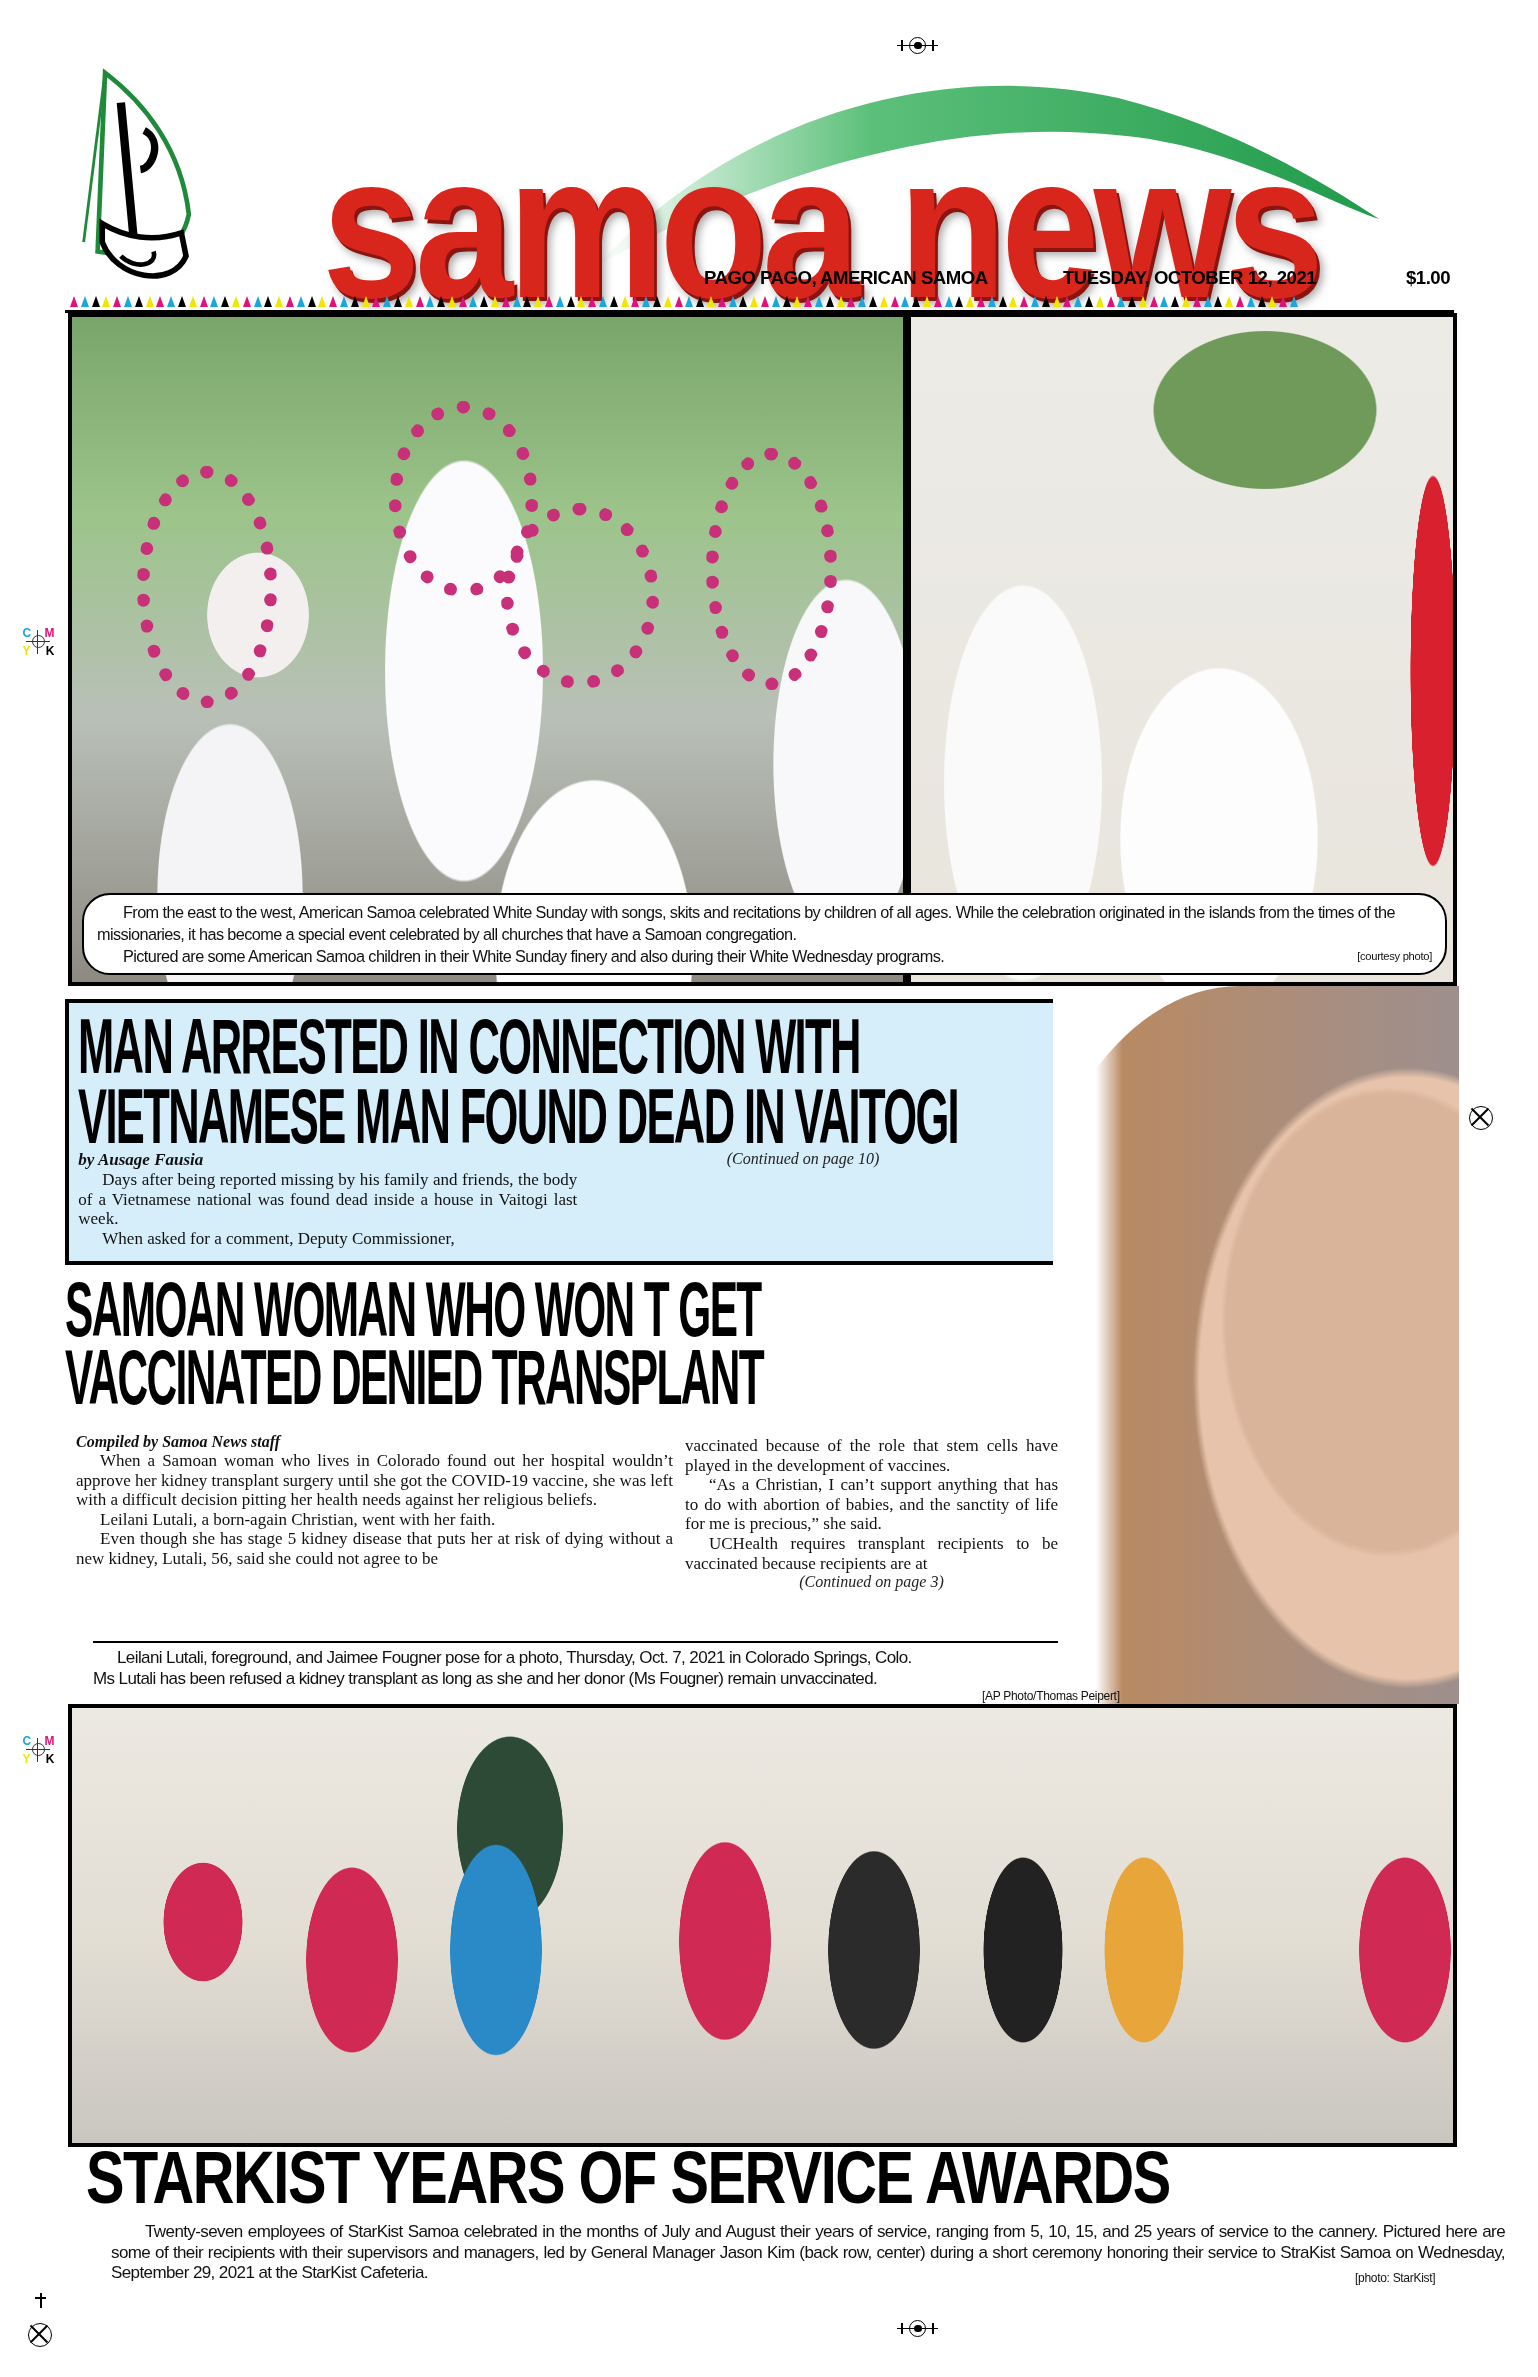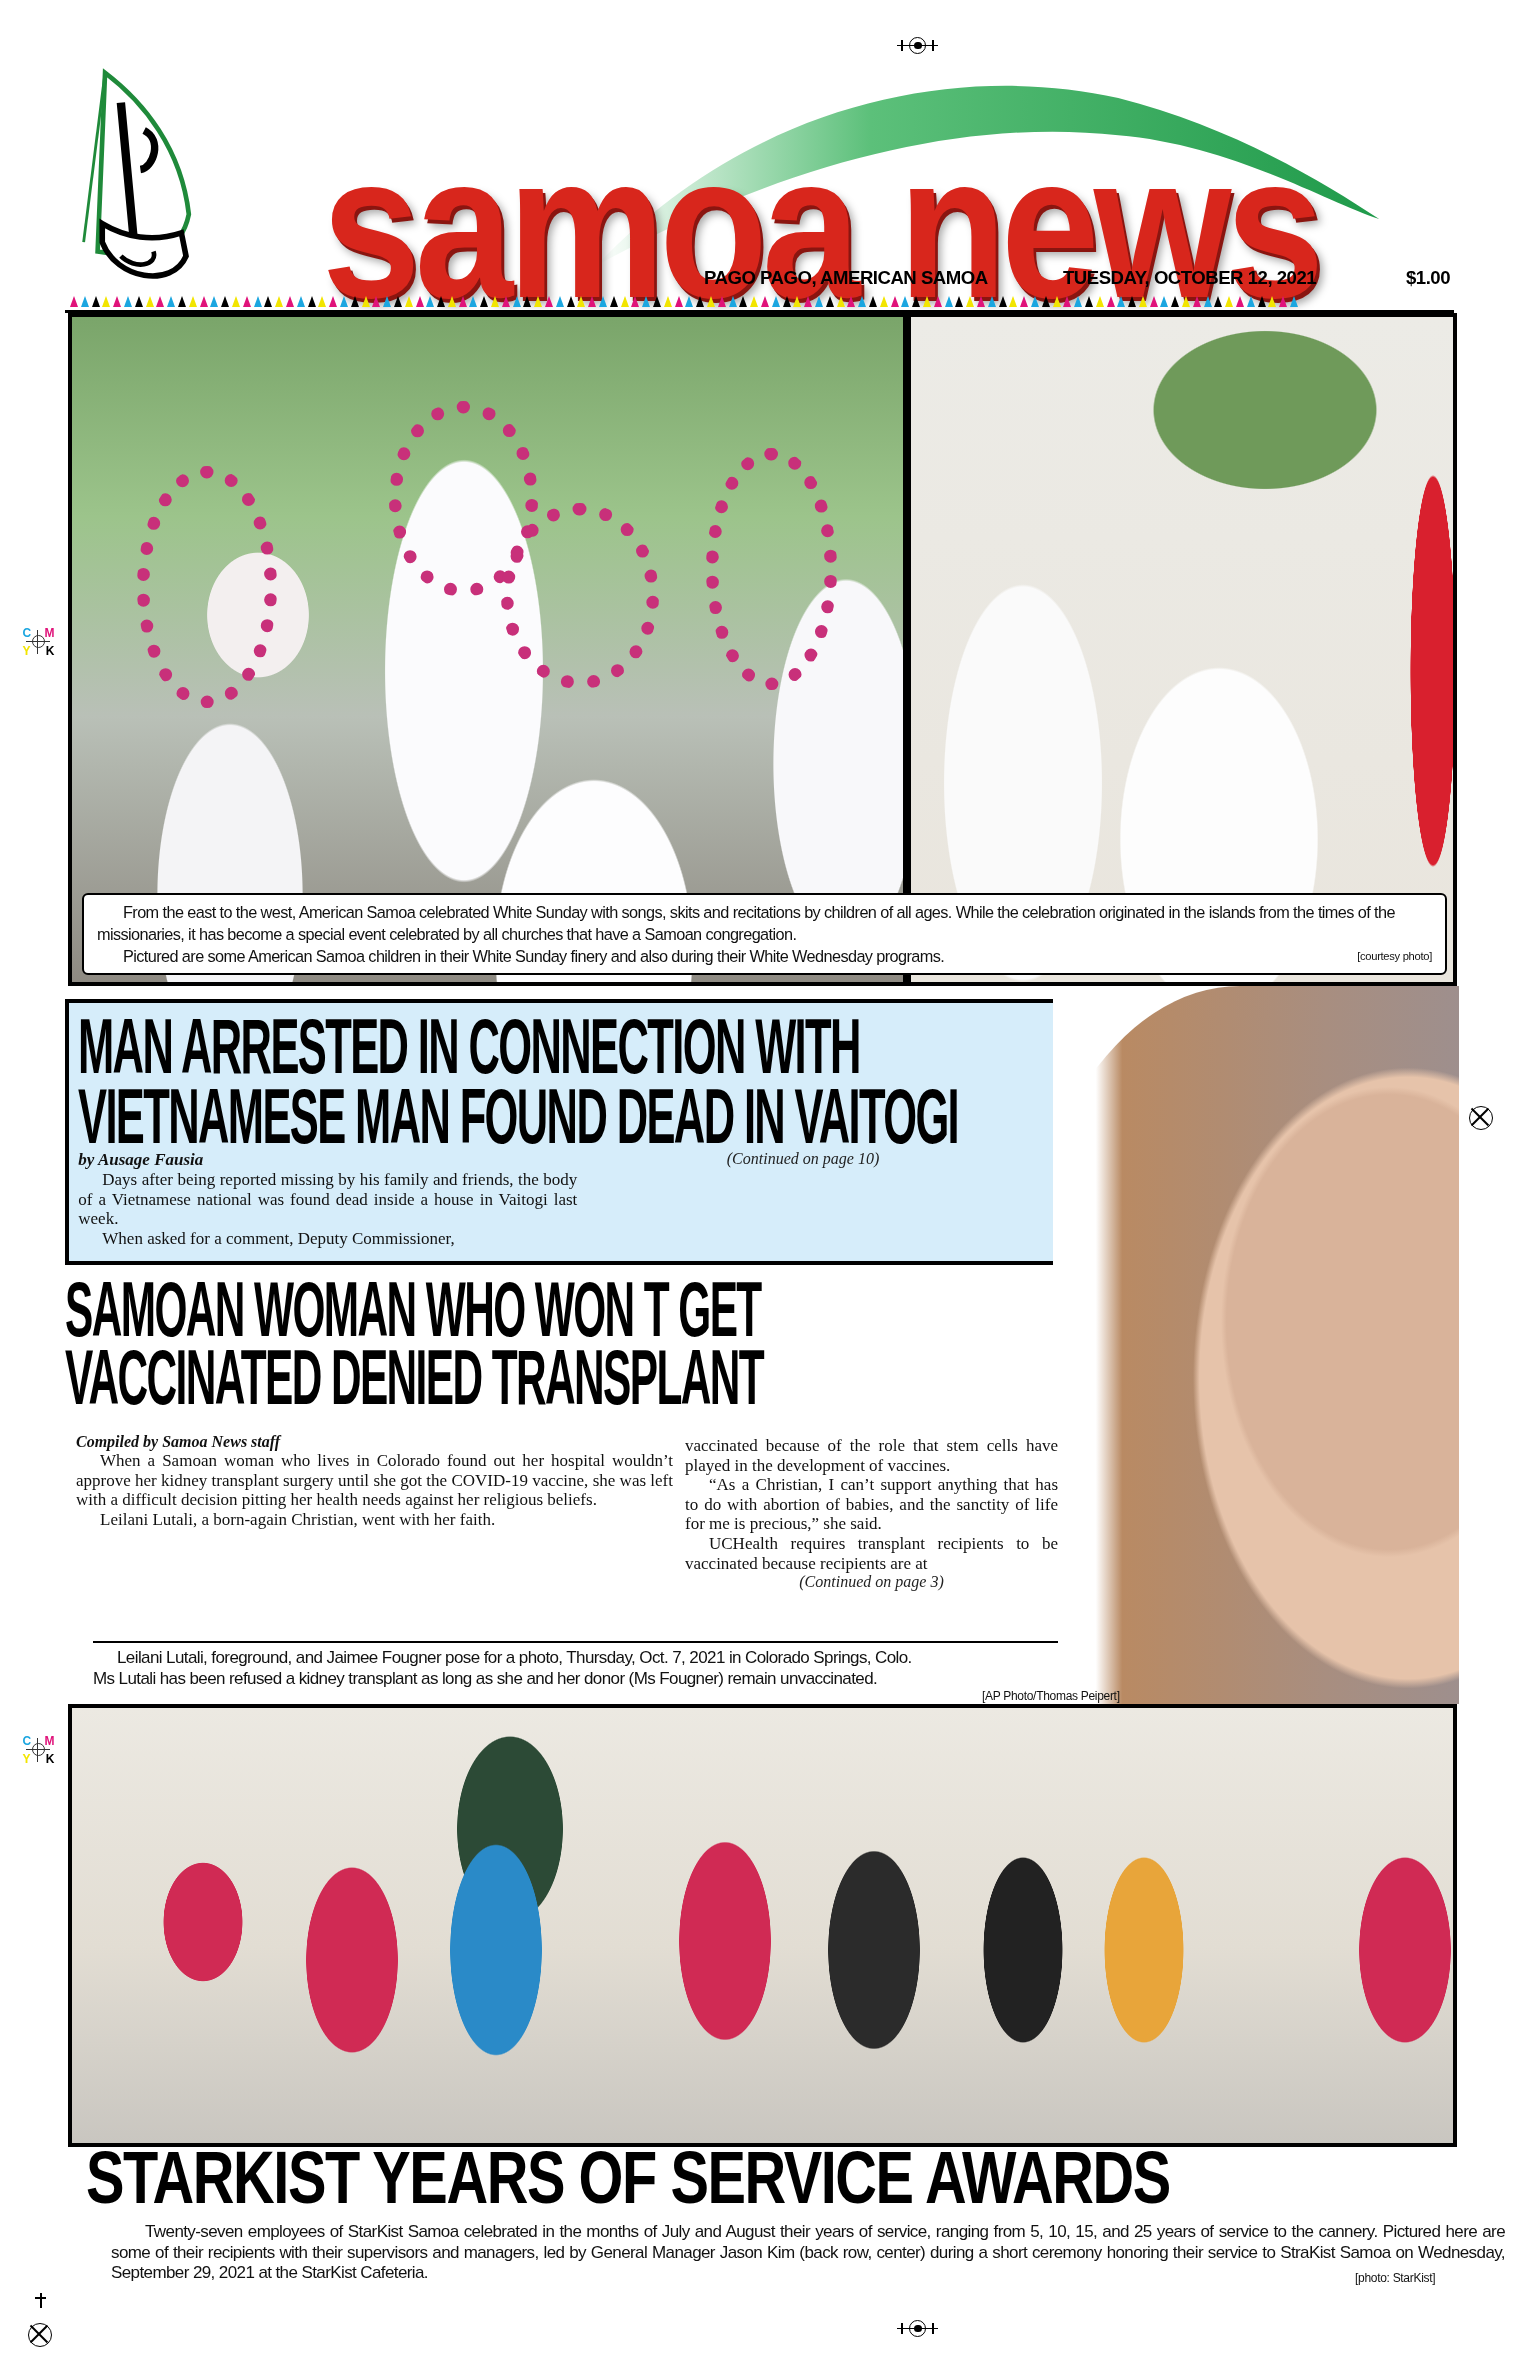--- a/index.html
+++ b/index.html
@@ -62,21 +62,21 @@
       radial-gradient(ellipse 112px 280px at 112px 466px, #fafafa 70%, transparent 71%),
       radial-gradient(ellipse 140px 242px at 308px 522px, #fdfdfd 70%, transparent 71%),
       radial-gradient(ellipse 28px 242px at 522px 354px, #d9202e 80%, transparent 81%),
       radial-gradient(ellipse 158px 112px at 354px 93px, #6f9a5a 70%, transparent 71%),
       linear-gradient(180deg, #ecebe6 0%, #e9e5dd 100%);
   }
   .ph-lei { position:absolute; border-radius:50%; border:13px dotted #c8307a; }
 
   .caption-box {
     position:absolute; left:82px; top:893px; width:1365px; height:82px;
-    background:#fff; border:2.8px solid #000; border-radius:6px;
+    background:#fff; border:2.8px solid #000; border-radius:28px;
     padding:5.6px 13px 0 13px;
     font-family:"Liberation Sans", sans-serif; font-size:16.3px; line-height:22.4px; letter-spacing:-0.6px;
   }
   .caption-box p { text-indent: 26px; }
   .credit { float:right; font-size:11.2px; letter-spacing:-0.3px; }
 
   
   .story1-box {
     position:absolute; left:65px; top:999px; width:988px; height:266px;
     background:#d6edfa; border:4.7px solid #000; border-right:none;
@@ -339,20 +339,21 @@
 
 <div class="headline story2-head">
   <div>SAMOAN WOMAN WHO WON T GET</div>
   <div>VACCINATED DENIED TRANSPLANT</div>
 </div>
 
 <div class="abs" style="left:76px; top:1433px; width:597px;">
   <div class="byline" style="font-size:16px;">Compiled by Samoa News staff</div>
   <p class="body-serif indent">When a Samoan woman who lives in Colorado found out her hospital wouldn’t approve her kidney transplant surgery until she got the COVID-19 vaccine, she was left with a difficult decision pitting her health needs against her religious beliefs.</p>
   <p class="body-serif indent">Leilani Lutali, a born-again Christian, went with her faith.</p>
+  <p class="body-serif indent">Even though she has stage 5 kidney disease that puts her at risk of dying without a new kidney, Lutali, 56, said she could not agree to be</p>
 </div>
 <div class="abs" style="left:685px; top:1436px; width:373px;">
   <p class="body-serif">vaccinated because of the role that stem cells have played in the development of vaccines.</p>
   <p class="body-serif indent">“As a Christian, I can’t support anything that has to do with abortion of babies, and the sanctity of life for me is precious,” she said.</p>
   <p class="body-serif indent">UCHealth requires transplant recipients to be vaccinated because recipients are at</p>
   <p class="cont">(Continued on page 3)</p>
 </div>
 
 <div class="rule-thin" style="left:93px; top:1641px; width:965px;"></div>
 <div class="abs sans-caption" style="left:93px; top:1648px; width:1137px;">

